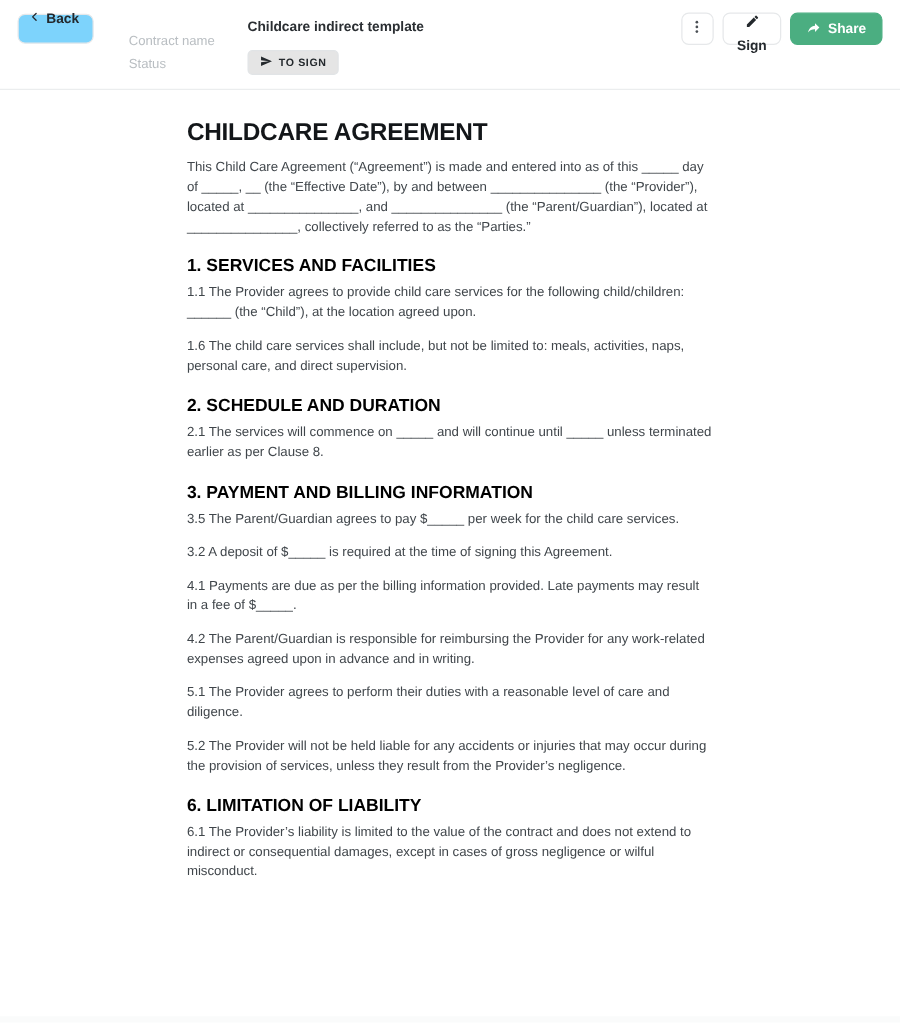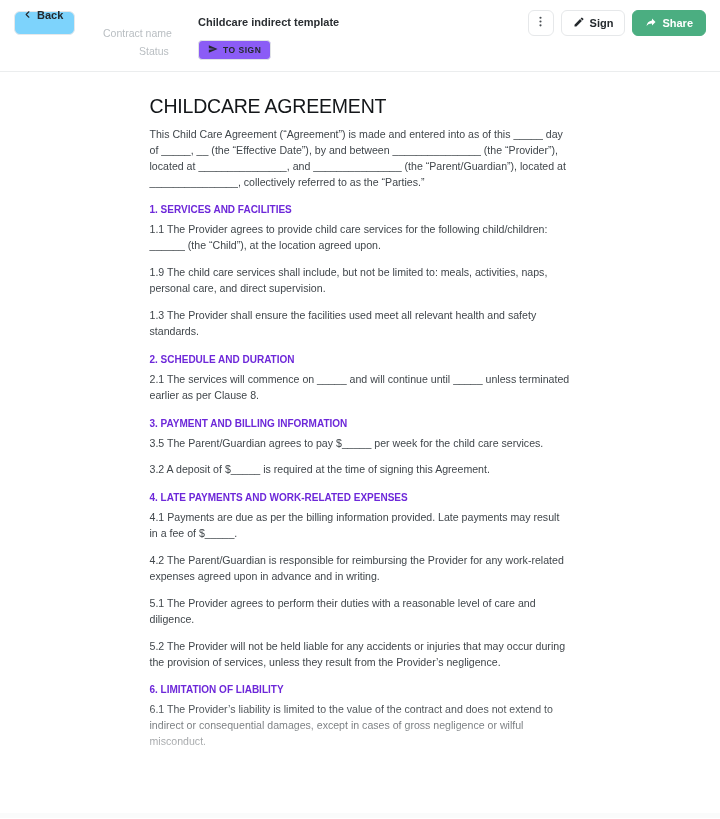--- a/index.html
+++ b/index.html
@@ -11,53 +11,53 @@
 
   .back-btn { position:absolute; left:14px; top:11px; height:24px;
     display:inline-flex; align-items:center; gap:4px; padding:0 11px 16px 7px;
     background:#7dd3fc; border:1px solid #e6e8ea; border-radius:6px;
     font-size:11px; font-weight:700; color:#24292d; cursor:pointer; }
   .back-btn svg { width:11px; height:11px; stroke:#24292d; stroke-width:2.4;
     fill:none; stroke-linecap:round; stroke-linejoin:round; }
 
   .meta-label { position:absolute; left:103px; font-size:10.5px; color:#b9bec2; }
   .meta-label.row1 { top:27px; }
-  .meta-label.row2 { top:45px;margin-left:36px; }
+  .meta-label.row2 { top:45px; }
 
   .contract-title { position:absolute; left:198px; top:16px;
     font-size:11px; font-weight:600; color:#2a2e32; }
 
   .status-badge { position:absolute; left:198px; top:40px; height:20px;
     display:inline-flex; align-items:center; gap:5px; padding:0 9px;
-    background:#8b5cf6; border:1px solid #e1e4e6; border-radius:4px;
+    background:#e5e5e5; border:1px solid #e1e4e6; border-radius:4px;
     font-size:8.5px; font-weight:700; letter-spacing:.5px; color:#24292d; }
   .status-badge svg { width:10px; height:10px; fill:#24292d; }
 
   .header-actions { position:absolute; right:14px; top:10px; display:flex; gap:7px; }
   .icon-btn { width:26px; height:26px; display:flex; align-items:center; justify-content:center;
     background:#fff; border:1px solid #e6e8ea; border-radius:6px; cursor:pointer; }
   .icon-btn svg { width:13px; height:13px; fill:#4a4f54; }
   .ghost-btn { height:26px; display:inline-flex; align-items:center; gap:5px; padding:0 11px;
     background:#fff; border:1px solid #e6e8ea; border-radius:6px;
-    font-size:11px; font-weight:700; color:#24292d; cursor:pointer; }
+    font-size:11px; font-weight:700; color:#24292d; cursor:pointer;flex-direction:column; }
   .ghost-btn svg { width:12px; height:12px; fill:#24292d; }
   .primary-btn { height:26px; display:inline-flex; align-items:center; gap:5px; padding:0 12px;
     background:var(--accent,#4bae81); border:1px solid var(--accent,#4bae81); border-radius:6px;
     font-size:11px; font-weight:700; color:#fff; cursor:pointer; }
   .primary-btn svg { width:12px; height:12px; fill:#fff; }
 
   
   .main { position:relative; height:746px; background:#fff; }
   .doc { width:421px; margin:0 auto; padding-top:23px; }
 
-  .doc-title { font-size:19.5px; font-weight:400; letter-spacing:-.2px;
+  .doc-title { font-size:19.5px; font-weight:700; letter-spacing:-.2px;
     color:#131619; margin-bottom:8px; }
   .doc-intro { font-size:10.6px; line-height:1.52; color:#40464b; margin-bottom:9px; }
 
-  .doc h2 { font-size:10px; font-weight:800; color:#6d28d9; margin:14px 0 7px; }
+  .doc h2 { font-size:14px; font-weight:800; color:#000000; margin:14px 0 7px; }
   .doc p.clause { font-size:10.6px; line-height:1.5; color:#40464b; margin:0 0 11px; }
 
   .bottom-fade { position:absolute; left:0; right:0; bottom:0; height:115px;
     background:linear-gradient(to bottom, rgba(255,255,255,0) 0%, #fff 62%);
     pointer-events:none; }
   .bottom-strip { position:absolute; left:0; right:0; bottom:0; height:5px; background:#fafbfb; }
 </style>
 </head>
 <body>
 
@@ -113,28 +113,26 @@
   </div>
 </header>
 
 <main class="main">
   <article class="doc">
     <h1 class="doc-title">CHILDCARE AGREEMENT</h1>
     <p class="doc-intro">This Child Care Agreement (“Agreement”) is made and entered into as of this _____ day of _____, __ (the “Effective Date”), by and between _______________ (the “Provider”), located at _______________, and _______________ (the “Parent/Guardian”), located at _______________, collectively referred to as the “Parties.”</p>
     <div id="doc-sections">
         <h2>1. SERVICES AND FACILITIES</h2>
         <p class="clause">1.1 The Provider agrees to provide child care services for the following child/children: ______ (the “Child”), at the location agreed upon.</p>
-        <p class="clause">1.9 The child care services shall include, but not be limited to: meals, activities, naps, personal care, and direct supervision.</p>
-        <p class="clause">1.3 The Provider shall ensure the facilities used meet all relevant health and safety standards.</p>
+        <p class="clause">1.6 The child care services shall include, but not be limited to: meals, activities, naps, personal care, and direct supervision.</p>
         <h2>2. SCHEDULE AND DURATION</h2>
         <p class="clause">2.1 The services will commence on _____ and will continue until _____ unless terminated earlier as per Clause 8.</p>
         <h2>3. PAYMENT AND BILLING INFORMATION</h2>
         <p class="clause">3.5 The Parent/Guardian agrees to pay $_____ per week for the child care services.</p>
         <p class="clause">3.2 A deposit of $_____ is required at the time of signing this Agreement.</p>
-        <h2>4. LATE PAYMENTS AND WORK-RELATED EXPENSES</h2>
         <p class="clause">4.1 Payments are due as per the billing information provided. Late payments may result in a fee of $_____.</p>
         <p class="clause">4.2 The Parent/Guardian is responsible for reimbursing the Provider for any work-related expenses agreed upon in advance and in writing.</p>
         <p class="clause">5.1 The Provider agrees to perform their duties with a reasonable level of care and diligence.</p>
         <p class="clause">5.2 The Provider will not be held liable for any accidents or injuries that may occur during the provision of services, unless they result from the Provider’s negligence.</p>
         <h2>6. LIMITATION OF LIABILITY</h2>
         <p class="clause">6.1 The Provider’s liability is limited to the value of the contract and does not extend to indirect or consequential damages, except in cases of gross negligence or wilful misconduct.</p>
       </div>
 
   </article>
   <div class="bottom-fade"></div>

